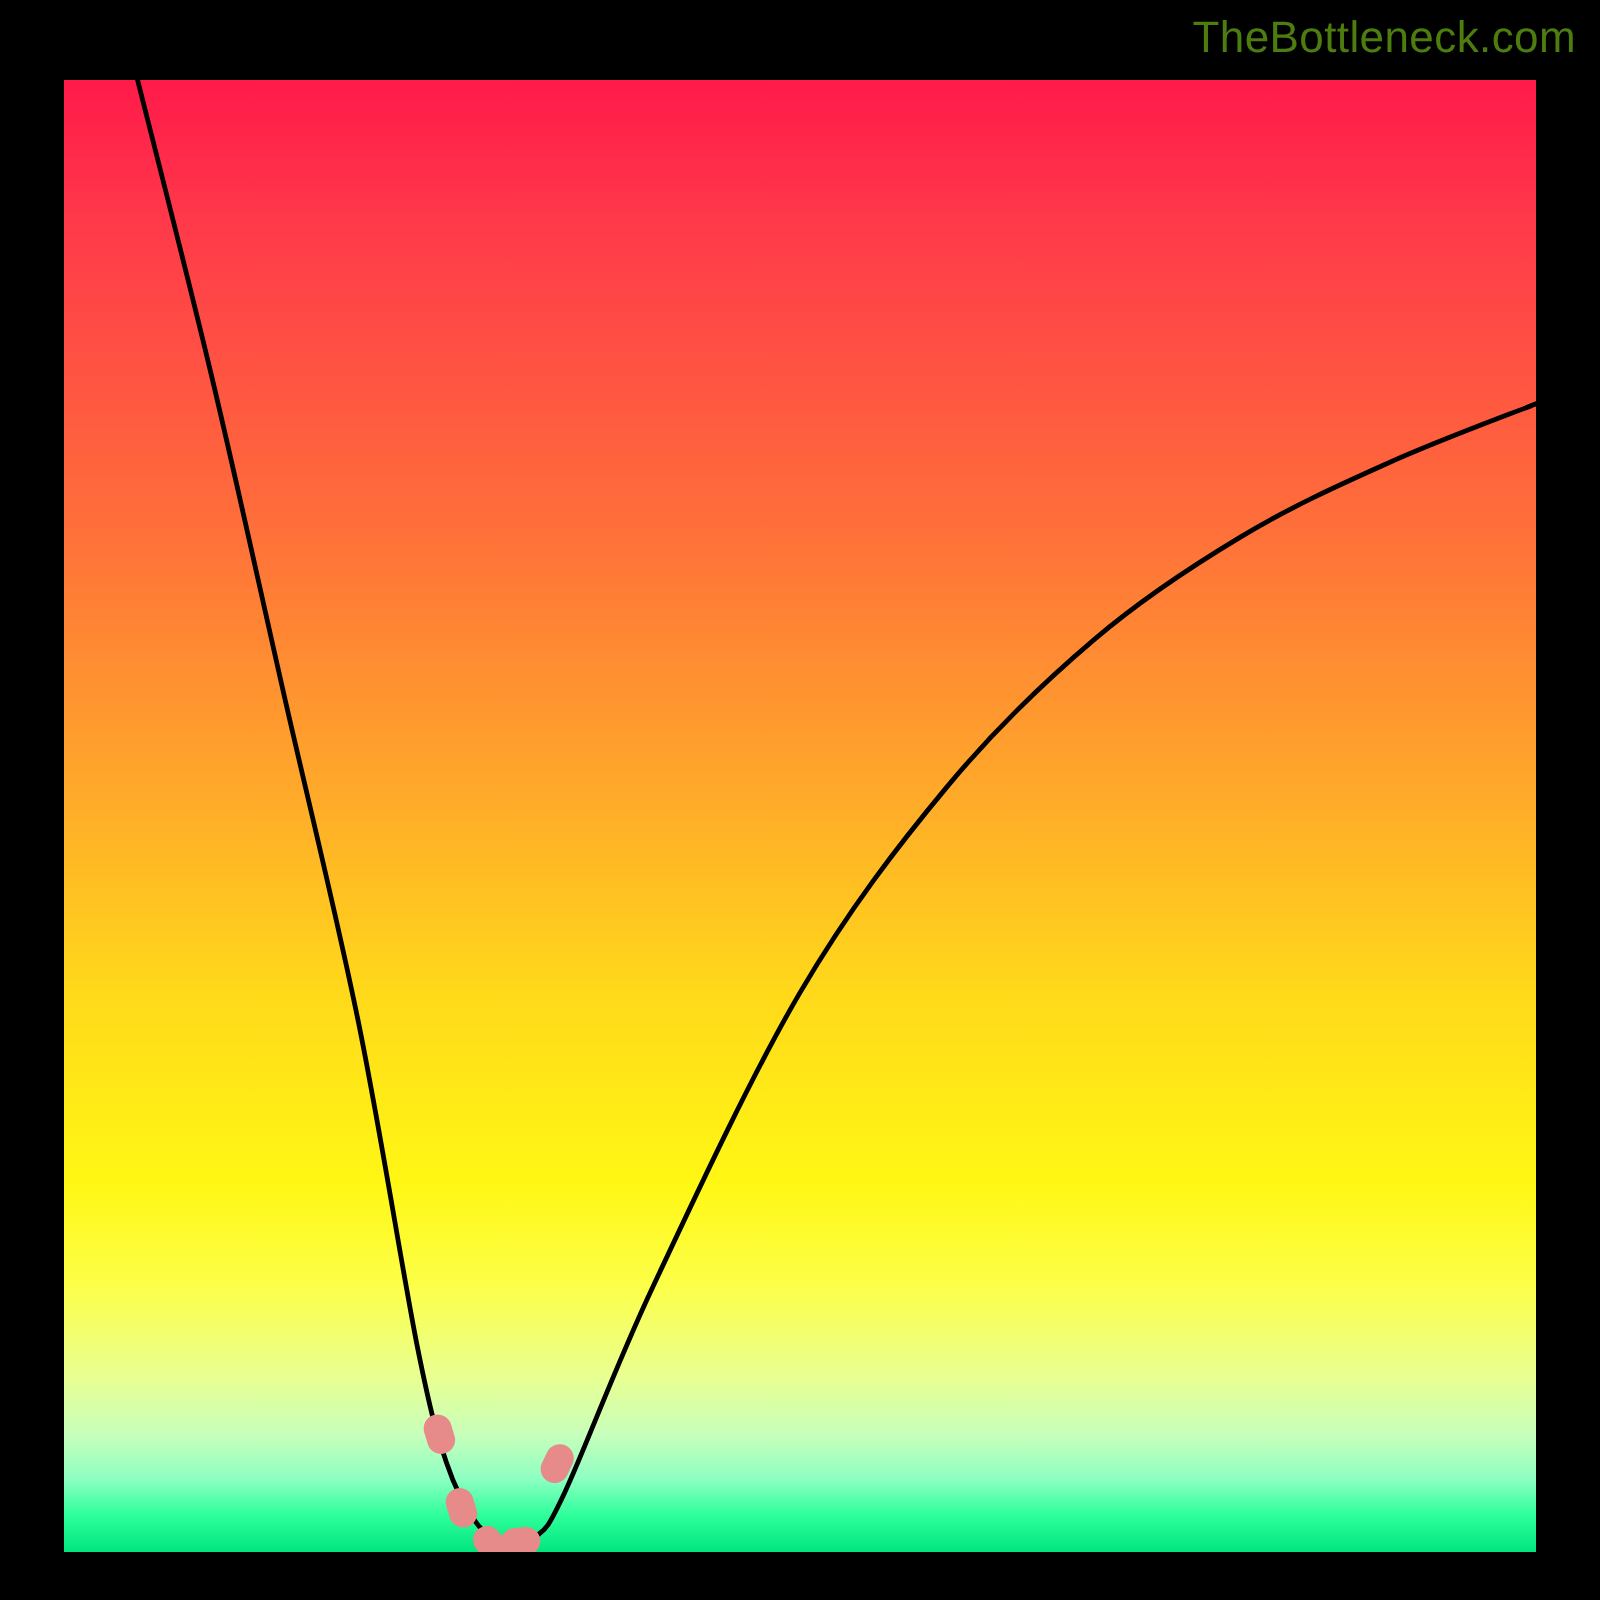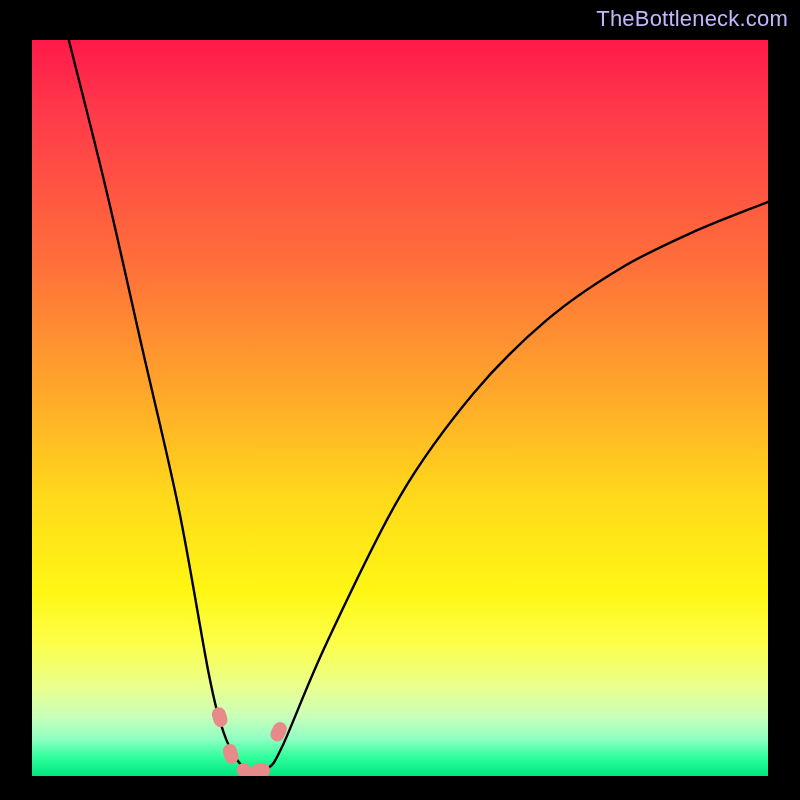--- a/index.html
+++ b/index.html
@@ -30,21 +30,21 @@
       #c8ffbb 92%,
       #8effc2 95%,
       #2eff9b 97.5%,
       #00e57f 100%
     );
   }
   .watermark {
     position: absolute;
     top: 6px;
     right: 12px;
-    color: #c4b5fd;
+    color: #4d7c0f;
     font-size: 22px;
     font-weight: 500;
     letter-spacing: 0.2px;
     user-select: none;
   }
   svg.curve {
     position: absolute;
     left: 0;
     top: 0;
     width: 736px;

